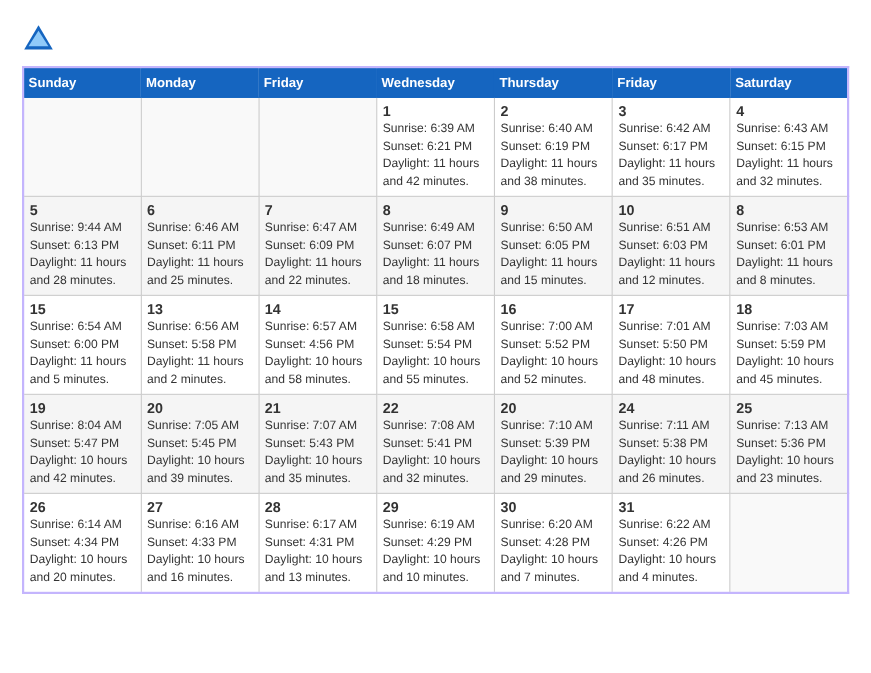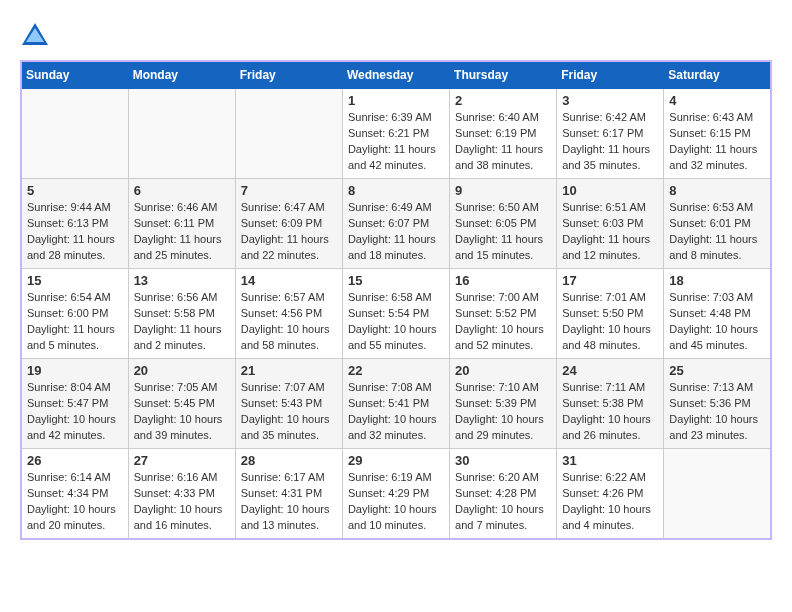--- a/index.html
+++ b/index.html
@@ -250,21 +250,21 @@
         <td>
           <span class="day-num">17</span>
           <div class="day-info">Sunrise: 7:01 AM
 Sunset: 5:50 PM
 Daylight: 10 hours
 and 48 minutes.</div>
         </td>
         <td>
           <span class="day-num">18</span>
           <div class="day-info">Sunrise: 7:03 AM
-Sunset: 4:48 PM
+Sunset: 5:59 PM
 Daylight: 10 hours
 and 45 minutes.</div>
         </td>
       </tr>
       <tr class="row-shade">
         <td>
           <span class="day-num">19</span>
           <div class="day-info">Sunrise: 8:04 AM
 Sunset: 5:47 PM
 Daylight: 10 hours

